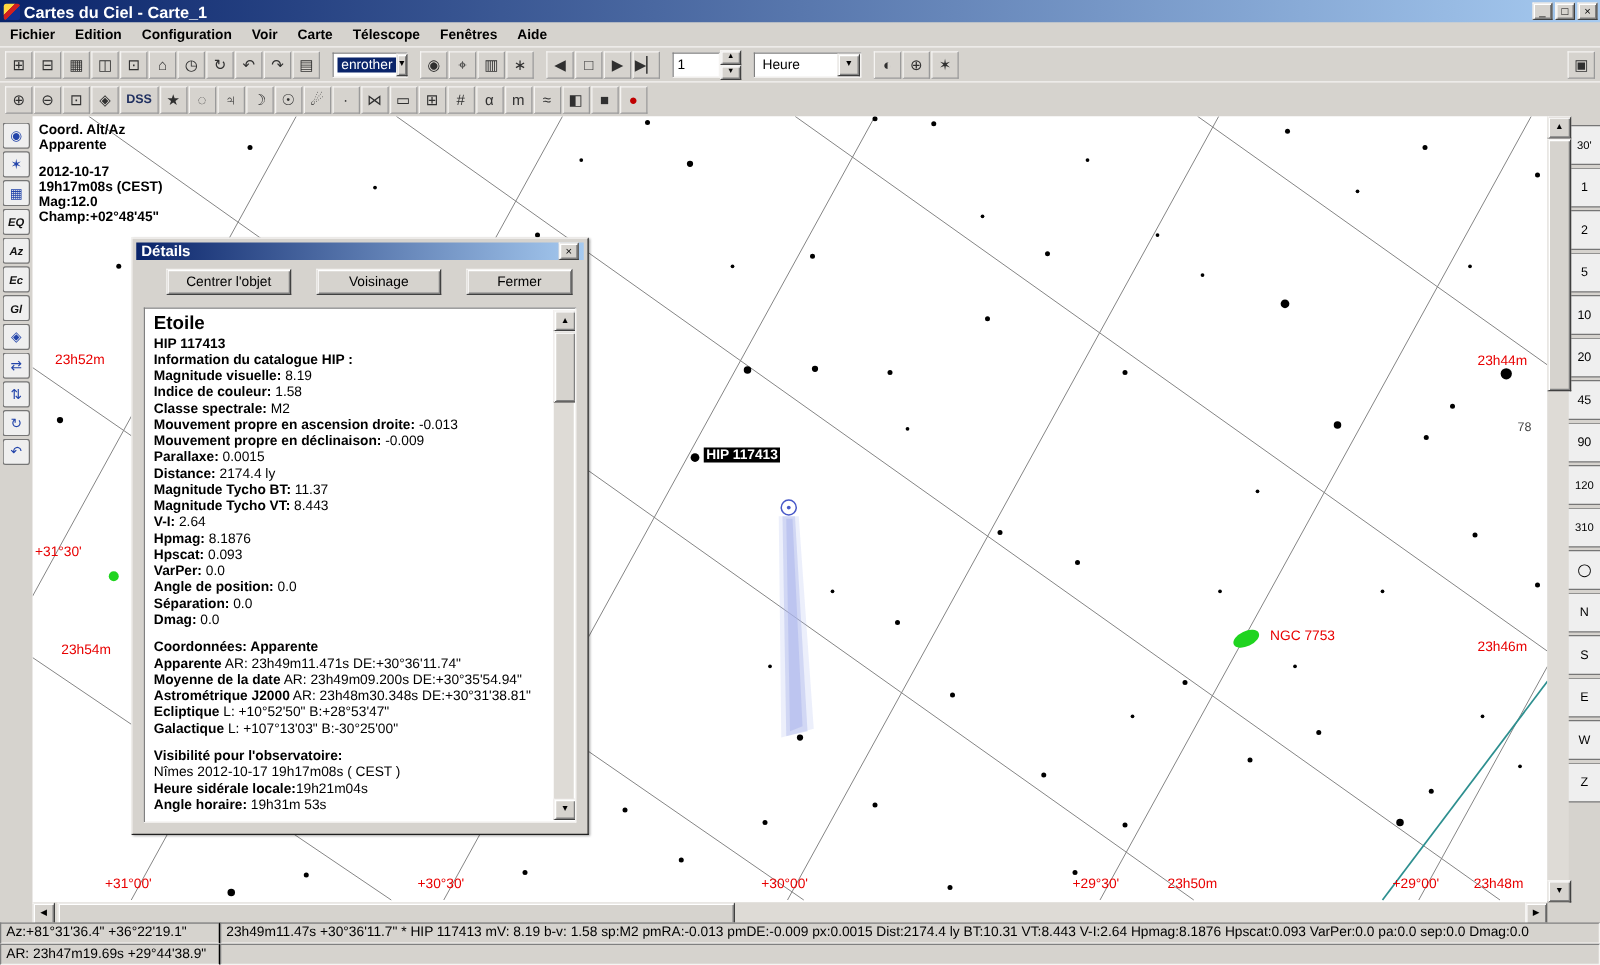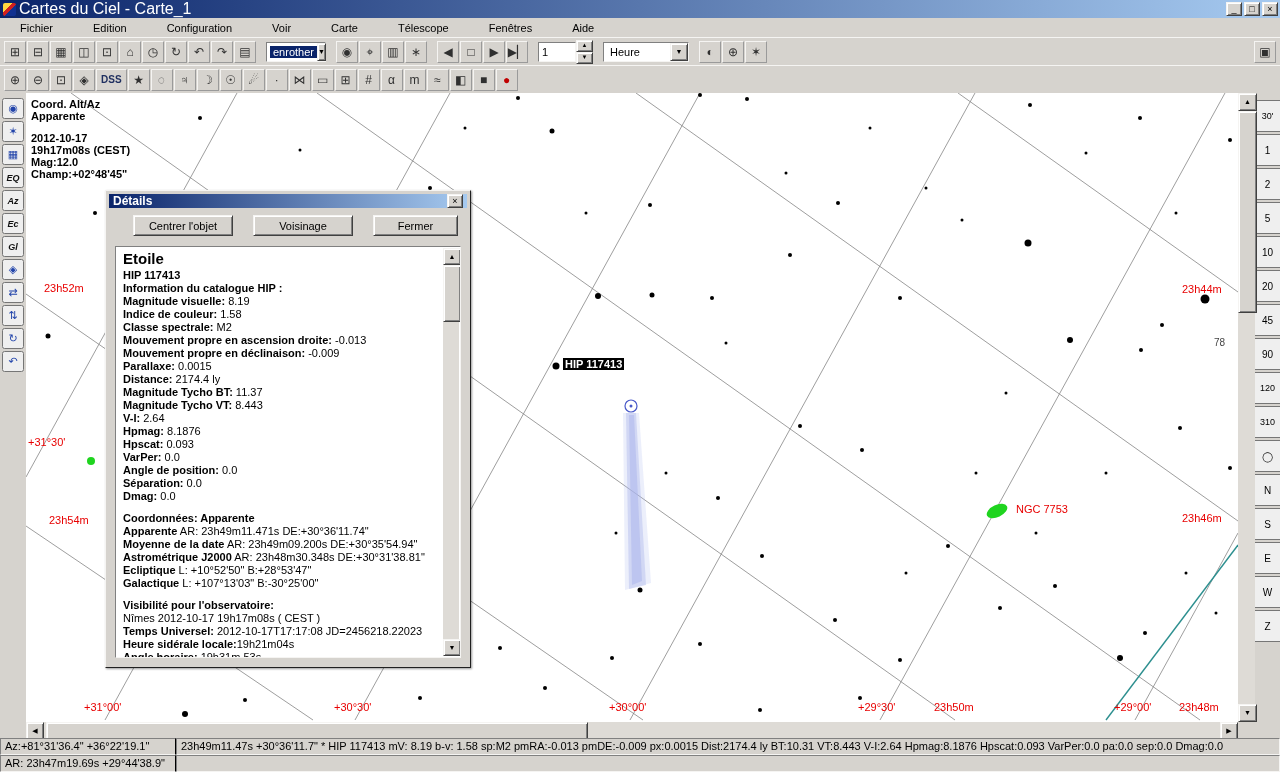--- a/index.html
+++ b/index.html
@@ -6,27 +6,27 @@
   body{width:1280px;height:772px;position:relative;overflow:hidden;background:#d6d3ce;
        font-family:"Liberation Sans",sans-serif;color:#000;}
   
   .raised{background:#d6d3ce;border:1px solid;border-color:#f5f4f2 #404040 #404040 #f5f4f2;
           box-shadow:inset 1px 1px 0 #fff,inset -1px -1px 0 #808080;}
   
   .titlebar{position:absolute;left:0;top:0;width:1280px;height:18px;
             background:linear-gradient(90deg,#0a246a,#a6caf0);display:flex;align-items:center;padding:0 2px;box-sizing:border-box;}
   .ticon{width:13px;height:13px;margin:0 3px 0 1px;border-radius:2px;
          background:linear-gradient(135deg,#ffd740 0 35%,#d02020 35% 55%,#103090 55%);}
-  .title-text{color:#fff;font-size:16px;font-weight:normal;flex:1;white-space:nowrap;}
+  .title-text{color:#fff;font-size:13px;font-weight:bold;flex:1;white-space:nowrap;}
   .wbtn{width:16px;height:14px;margin-left:2px;font-size:9px;line-height:11px;text-align:center;
         padding:0;font-family:"Liberation Sans",sans-serif;}
   
   .menubar{position:absolute;left:0;top:18px;width:1280px;height:19px;display:flex;align-items:center;
            font-size:11px;background:#d6d3ce;}
-  .menu-item{padding:2px 20px;cursor:default;}
+  .menu-item{padding:2px 8px;cursor:default;font-weight:bold;}
   
   .toolbar{position:absolute;left:0;width:1280px;height:28px;background:#d6d3ce;display:flex;
            align-items:center;padding:0 4px;box-sizing:border-box;border-top:1px solid #f5f4f2;}
   #toolbar1{top:37px;}  #toolbar2{top:65px;}
   .tgroup{display:flex;align-items:center;gap:1px;margin-right:10px;}
   .tbtn{width:22px;height:22px;padding:0;display:flex;align-items:center;justify-content:center;
         font-size:12px;color:#303030;background:#d6d3ce;border:1px solid;
         border-color:#f5f4f2 #9a9a9a #9a9a9a #f5f4f2;font-family:"Liberation Sans",sans-serif;}
   .tbtn.wide{width:auto;padding:0 4px;font-size:10px;font-weight:bold;color:#203060;}
   .tbtn.reddot{color:#c00000;}
@@ -400,21 +400,20 @@
         <div class="dspacer"></div>
         <div class="dline"><b>Coordonnées: Apparente</b></div>
         <div class="dline"><b>Apparente</b><span> AR: 23h49m11.471s DE:+30°36'11.74"</span></div>
         <div class="dline"><b>Moyenne de la date</b><span> AR: 23h49m09.200s DE:+30°35'54.94"</span></div>
         <div class="dline"><b>Astrométrique J2000</b><span> AR: 23h48m30.348s DE:+30°31'38.81"</span></div>
         <div class="dline"><b>Ecliptique</b><span> L: +10°52'50" B:+28°53'47"</span></div>
         <div class="dline"><b>Galactique</b><span> L: +107°13'03" B:-30°25'00"</span></div>
         <div class="dspacer"></div>
         <div class="dline"><b>Visibilité pour l'observatoire:</b></div>
         <div class="dline"><span>Nîmes 2012-10-17 19h17m08s ( CEST )</span></div>
-        <div class="dline"><b>Temps Universel:</b><span> 2012-10-17T17:17:08 JD=2456218.22023</span></div>
         <div class="dline"><b>Heure sidérale locale:</b><span>19h21m04s</span></div>
         <div class="dline"><b>Angle horaire:</b><span> 19h31m 53s</span></div>
       </div>
     <div class="dscroll">
       <div class="sarrow raised">▲</div>
       <div class="dthumb raised"></div>
       <div class="sarrow raised downarrow">▼</div>
     </div>
   </div>
 </div>

